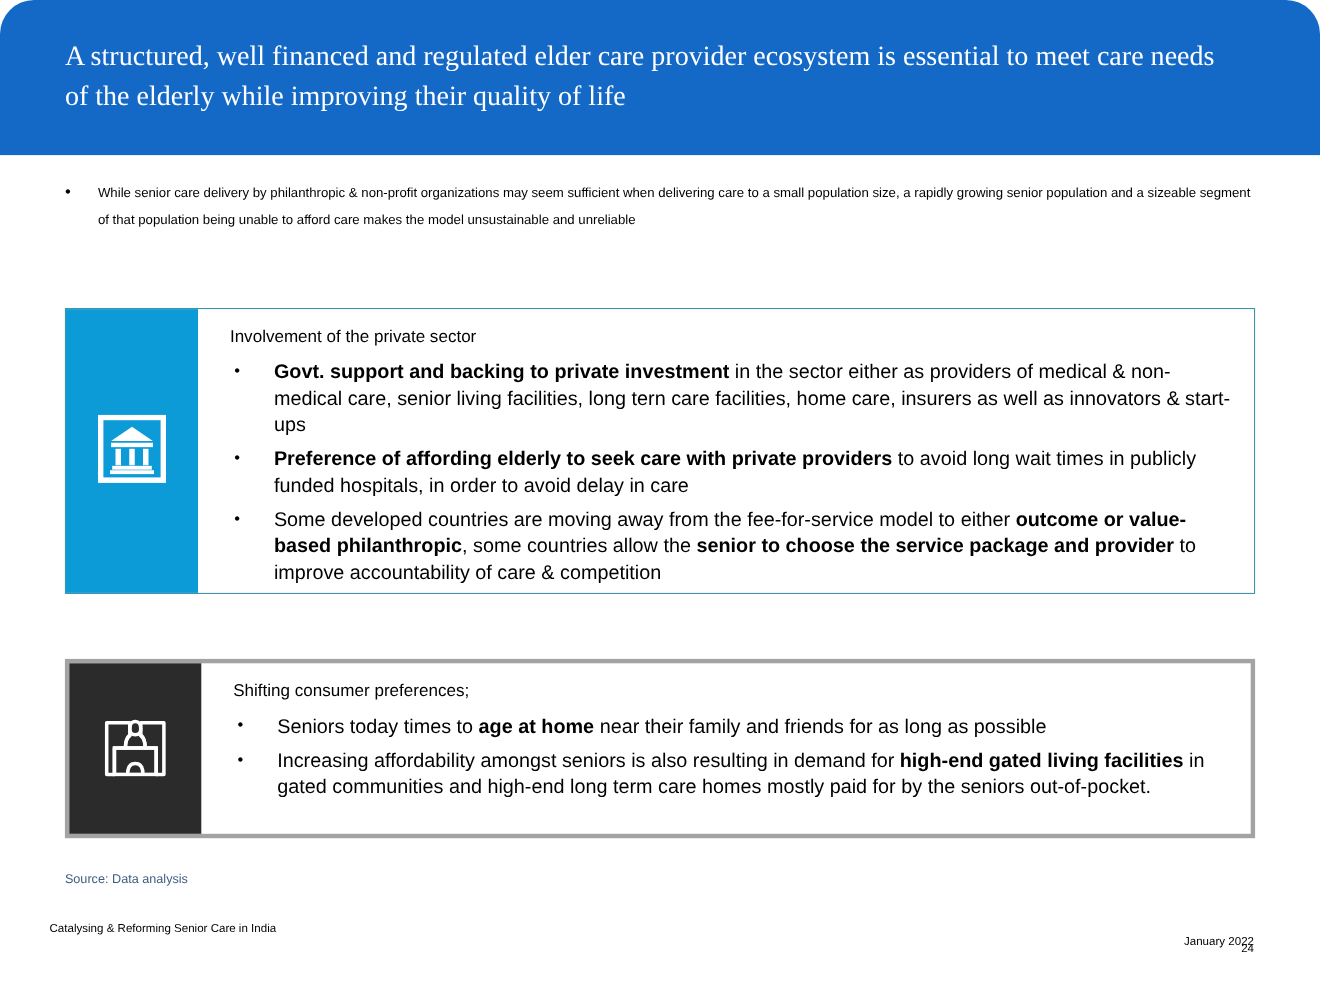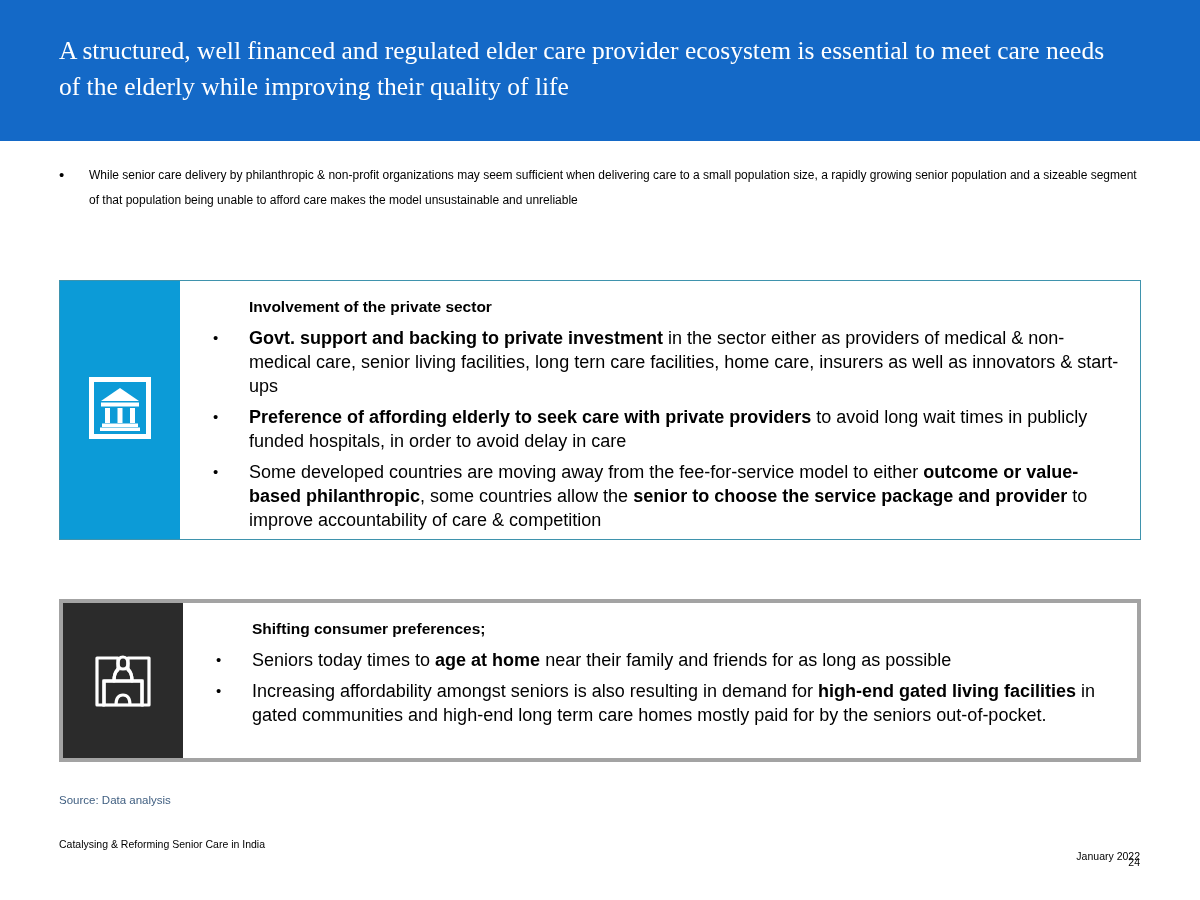--- a/index.html
+++ b/index.html
@@ -10,20 +10,21 @@
     background: #ffffff;
     font-family: "Liberation Sans", sans-serif;
   }
 
   .slide {
     position: relative;
     width: 1200px;
     height: 900px;
     background: #ffffff;
     overflow: hidden;
+    border-radius: 31px;
   }
 
   
   .header-banner {
     position: absolute;
     left: 0;
     top: 0;
     width: 1200px;
     height: 141px;
     background: #1469c7;
@@ -95,25 +96,24 @@
   .icon-panel.blue { background: #0c9bd7; }
   .icon-panel.dark { background: #2b2b2b; }
 
   .card-body {
     flex: 1;
     padding: 15px 16px 10px 29px;
   }
 
   .card-heading {
     font-size: 15.5px;
-    font-weight: bold;
+    font-weight: normal;
     color: #000000;
     line-height: 22px;
     margin-bottom: 8px;
-    margin-left: 40px;
   }
 
   .card-bullet-row {
     display: flex;
     align-items: flex-start;
     margin-bottom: 7px;
   }
   .card-bullet-row:last-child { margin-bottom: 0; }
   .card-bullet-mark {
     flex: 0 0 40px;
@@ -134,21 +134,21 @@
   
   .source-note {
     position: absolute;
     left: 59px;
     top: 794px;
     font-size: 11.5px;
     color: #3f5e80;
   }
   .footer-left {
     position: absolute;
-    left: 59px;
+    left: 45px;
     top: 838px;
     font-size: 10.5px;
     color: #000000;
   }
   .footer-date {
     position: absolute;
     right: 60px;
     top: 838px;
     font-size: 10.5px;
     color: #000000;

